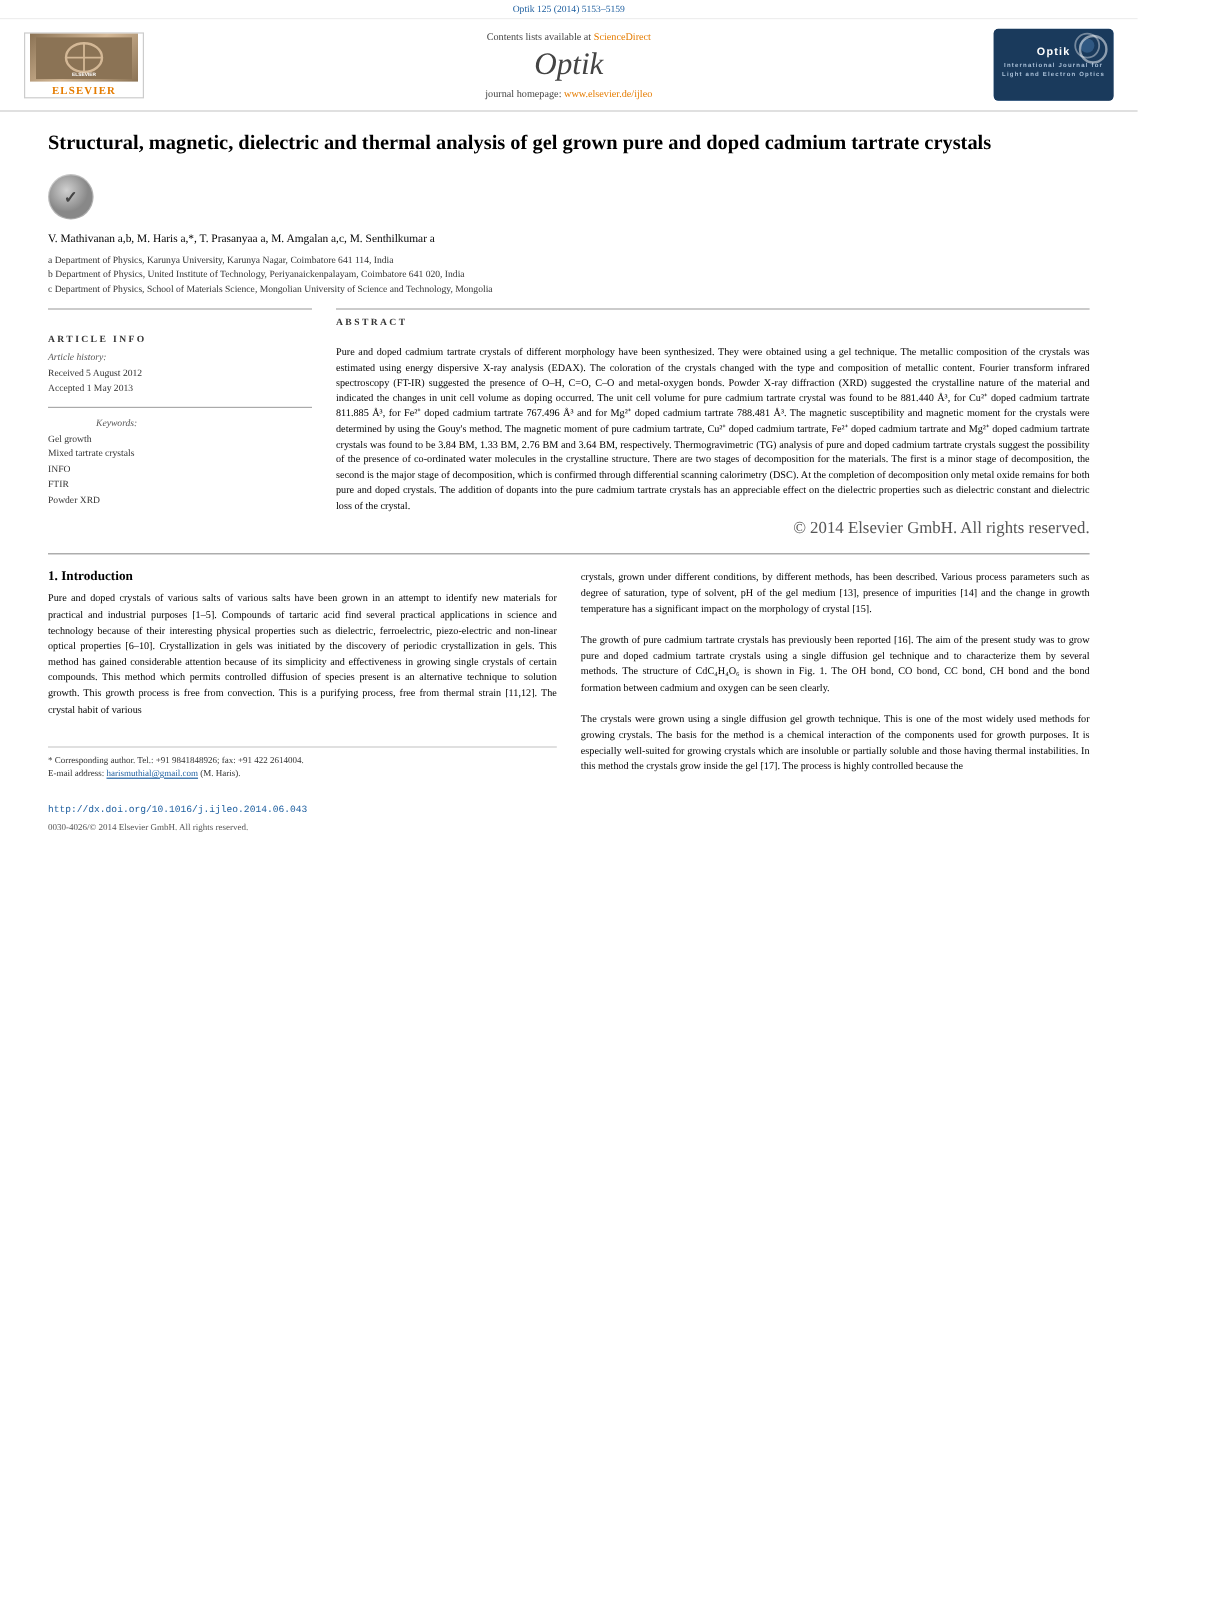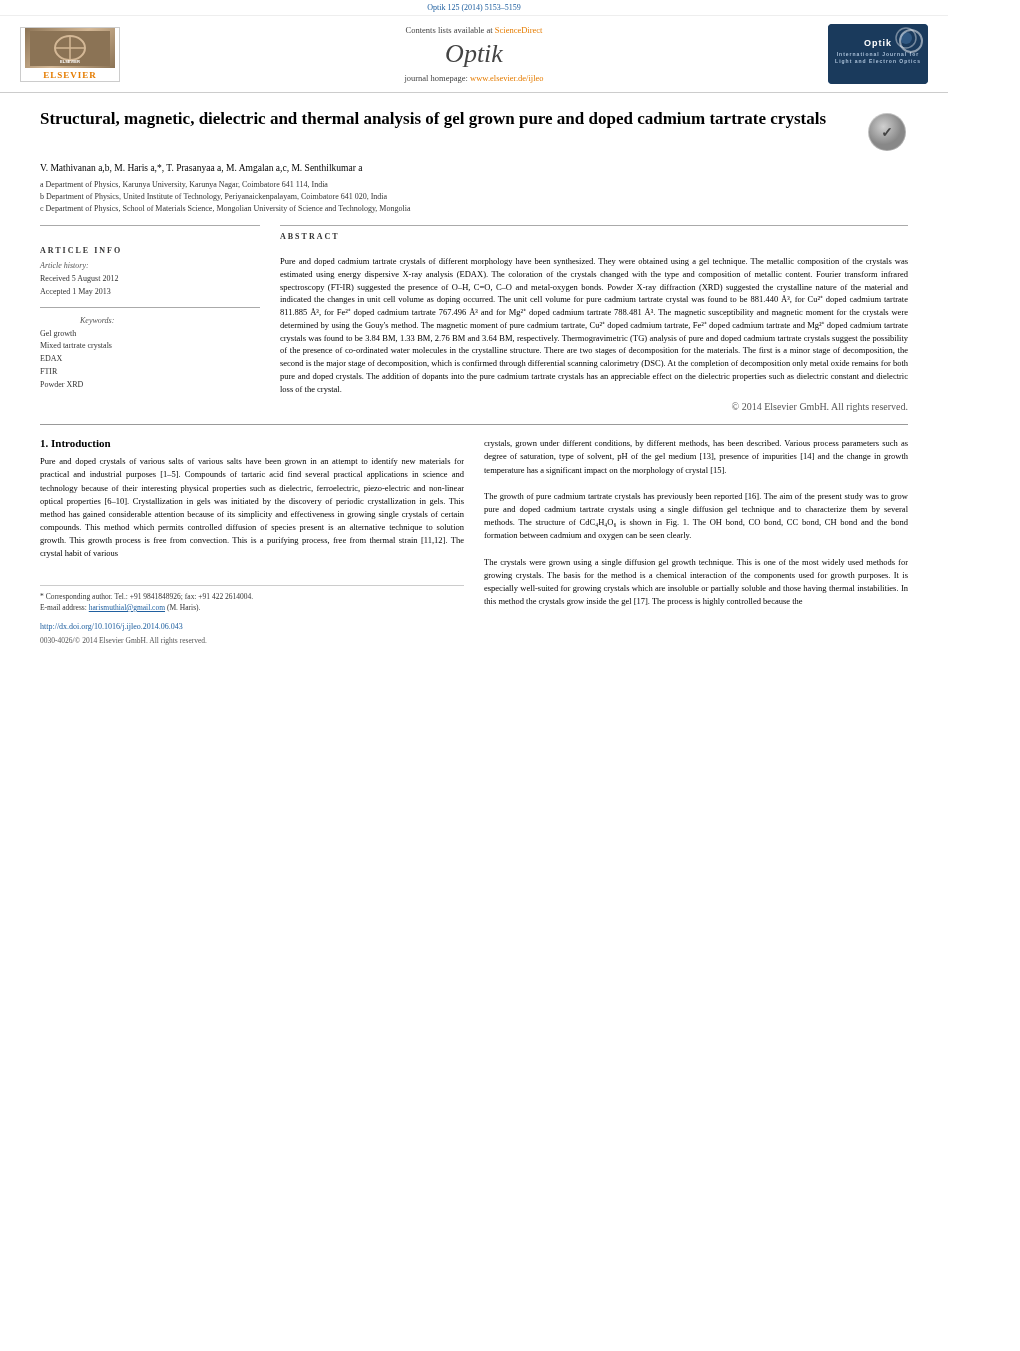--- a/index.html
+++ b/index.html
@@ -129,20 +129,21 @@
     }
     .article-title {
       font-size: 17px;
       font-weight: bold;
       color: #000;
       margin-bottom: 10px;
       line-height: 1.3;
       display: flex;
       align-items: flex-start;
       gap: 10px;
+      flex-direction: column;
     }
     .title-text {
       flex: 1;
     }
     .crossmark {
       width: 40px;
       height: 40px;
       flex-shrink: 0;
       margin-top: 5px;
     }
@@ -241,21 +242,21 @@
     }
     .abstract-text {
       font-size: 8.5px;
       color: #000;
       line-height: 1.5;
       text-align: justify;
       margin-top: 14px;
     }
     .copyright {
       text-align: right;
-      font-size: 10px;
+      font-size: 14px;
       color: #555;
       margin-top: 6px;
     }
     
     .section-divider {
       border: none;
       border-top: 1.5px solid #999;
       margin: 12px 0;
     }
     .body-two-col {
@@ -395,21 +396,21 @@
               <div>Received 5 August 2012</div>
               <div>Accepted 1 May 2013</div>
             </div>
           </div>
           <hr class="info-divider">
           <div class="keywords-section">
             <div class="keywords-title">Keywords:</div>
             <div class="keywords-list">
               <div>Gel growth</div>
               <div>Mixed tartrate crystals</div>
-              <div>EDAX</div>
+              <div>INFO</div>
               <div>FTIR</div>
               <div>Powder XRD</div>
             </div>
           </div>
         </div>
       </div>
 
       <div class="col-right">
         <div class="abstract-section">
           <div class="abstract-title">ABSTRACT</div>
@@ -431,21 +432,21 @@
 
         <div class="footnote-section">
           <div class="footnote-text">* Corresponding author. Tel.: +91 9841848926; fax: +91 422 2614004.</div>
           <div class="footnote-text">
             <span>E-mail address:</span>
             <a href="#" style="color:#2060a0;">harismuthial@gmail.com</a>
             <span>(M. Haris).</span>
           </div>
         </div>
 
-        <div style="margin-top:7px;">
+        <div style="margin-top:20px;font-family:Liberation Mono, monospace;">
           <a class="doi-link" href="#">http://dx.doi.org/10.1016/j.ijleo.2014.06.043</a>
         </div>
         <div style="margin-top:3px;">
           <span class="issn-text">0030-4026/© 2014 Elsevier GmbH. All rights reserved.</span>
         </div>
       </div>
 
       <div class="body-col">
         <div class="body-text" style="white-space: pre-line;"><span>crystals, grown under different conditions, by different methods, has been described. Various process parameters such as degree of saturation, type of solvent, pH of the gel medium [13], presence of impurities [14] and the change in growth temperature has a significant impact on the morphology of crystal [15].
 

